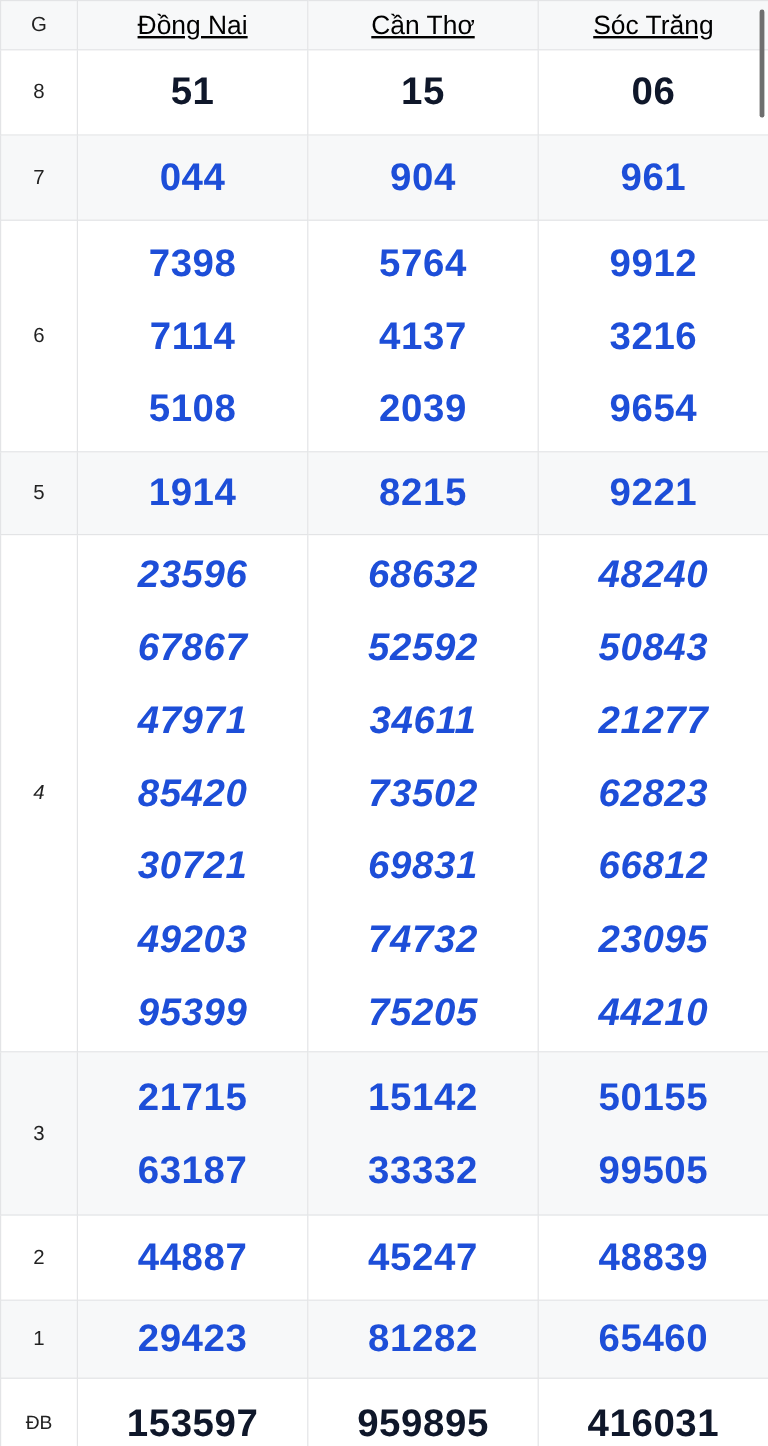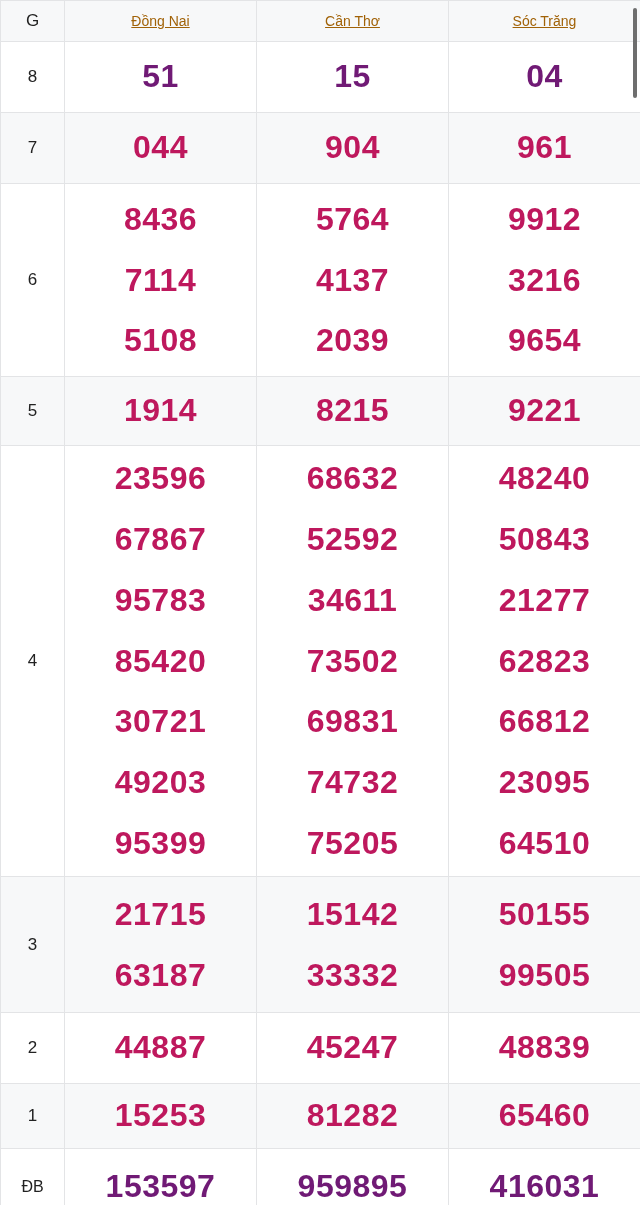--- a/index.html
+++ b/index.html
@@ -38,62 +38,62 @@
   tr.header-row > * {
     height: 40px;
     background: #f7f8f9;
   }
   .head-g {
     font-size: 17px;
     color: #222222;
     font-weight: 400;
   }
   .prov-link {
-    font-size: 14px;
-    color: #a16207;
+    font-size: 22px;
+    color: #000000;
     text-decoration: underline;
     font-weight: 400;
     display: inline-block;
     line-height: 1.1;
     cursor: pointer;
   }
 
   
   .prize-label {
     font-size: 17px;
     color: #222222;
     font-weight: 400;
   }
   .prize-label.db { font-size: 16px; }
 
   
   .num-cell {
     font-size: 32px;
     font-weight: bold;
-    color: #be185d;
+    color: #1d4ed8;
     letter-spacing: 0.5px;
     line-height: 1.9;
   }
   .num-cell .n {
     display: block;
   }
   .num-cell.red {
-    color: #701a75;
+    color: #0f172a;
   }
 
   
   tr.shade > * { background: #f7f8f9; }
   tr.plain > * { background: #ffffff; }
 
   
   tr.r8  > * { height: 70px; }
   tr.r7  > * { height: 70px; }
   tr.r6  > * { height: 192px; }
   tr.r5  > * { height: 68px; }
-  tr.r4  > * { height: 430px; }
+  tr.r4  > * { height: 430px; font-style: italic; }
   tr.r3  > * { height: 135px; margin-top: 24px; }
   tr.r2  > * { height: 70px; }
   tr.r1  > * { height: 64px; }
   tr.rdb > * { height: 76px; }
 
   tr.r8 .num-cell, tr.r7 .num-cell, tr.r5 .num-cell,
   tr.r2 .num-cell, tr.r1 .num-cell, tr.rdb .num-cell {
     line-height: 1.1;
   }
 
@@ -146,41 +146,41 @@
 
     <tr class="r8 plain">
       <td class="prize-label">8</td>
       <td class="num-cell red">
         <span class="n">51</span>
       </td>
       <td class="num-cell red">
         <span class="n">15</span>
       </td>
       <td class="num-cell red">
-        <span class="n">04</span>
+        <span class="n">06</span>
       </td>
     </tr>
 
     <tr class="r7 shade">
       <td class="prize-label">7</td>
       <td class="num-cell">
         <span class="n">044</span>
       </td>
       <td class="num-cell">
         <span class="n">904</span>
       </td>
       <td class="num-cell">
         <span class="n">961</span>
       </td>
     </tr>
 
     <tr class="r6 plain">
       <td class="prize-label">6</td>
       <td class="num-cell">
-        <span class="n">8436</span>
+        <span class="n">7398</span>
         <span class="n">7114</span>
         <span class="n">5108</span>
       </td>
       <td class="num-cell">
         <span class="n">5764</span>
         <span class="n">4137</span>
         <span class="n">2039</span>
       </td>
       <td class="num-cell">
         <span class="n">9912</span>
@@ -200,21 +200,21 @@
       <td class="num-cell">
         <span class="n">9221</span>
       </td>
     </tr>
 
     <tr class="r4 plain">
       <td class="prize-label">4</td>
       <td class="num-cell">
         <span class="n">23596</span>
         <span class="n">67867</span>
-        <span class="n">95783</span>
+        <span class="n">47971</span>
         <span class="n">85420</span>
         <span class="n">30721</span>
         <span class="n">49203</span>
         <span class="n">95399</span>
       </td>
       <td class="num-cell">
         <span class="n">68632</span>
         <span class="n">52592</span>
         <span class="n">34611</span>
         <span class="n">73502</span>
@@ -222,21 +222,21 @@
         <span class="n">74732</span>
         <span class="n">75205</span>
       </td>
       <td class="num-cell">
         <span class="n">48240</span>
         <span class="n">50843</span>
         <span class="n">21277</span>
         <span class="n">62823</span>
         <span class="n">66812</span>
         <span class="n">23095</span>
-        <span class="n">64510</span>
+        <span class="n">44210</span>
       </td>
     </tr>
 
     <tr class="r3 shade">
       <td class="prize-label">3</td>
       <td class="num-cell">
         <span class="n">21715</span>
         <span class="n">63187</span>
       </td>
       <td class="num-cell">
@@ -258,21 +258,21 @@
         <span class="n">45247</span>
       </td>
       <td class="num-cell">
         <span class="n">48839</span>
       </td>
     </tr>
 
     <tr class="r1 shade">
       <td class="prize-label">1</td>
       <td class="num-cell">
-        <span class="n">15253</span>
+        <span class="n">29423</span>
       </td>
       <td class="num-cell">
         <span class="n">81282</span>
       </td>
       <td class="num-cell">
         <span class="n">65460</span>
       </td>
     </tr>
 
     <tr class="rdb plain">

